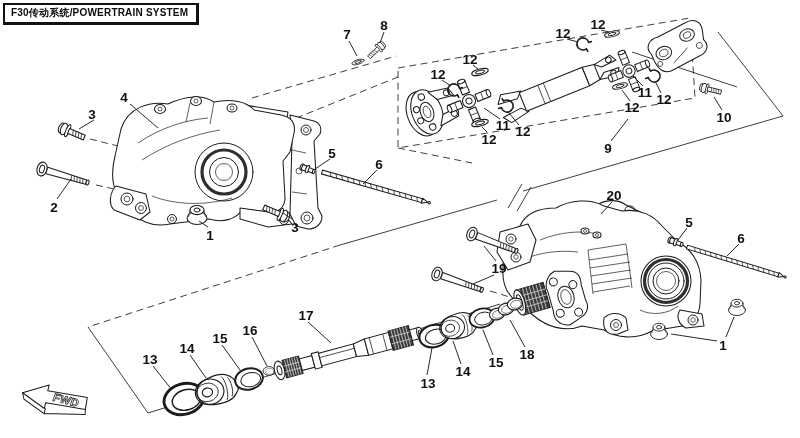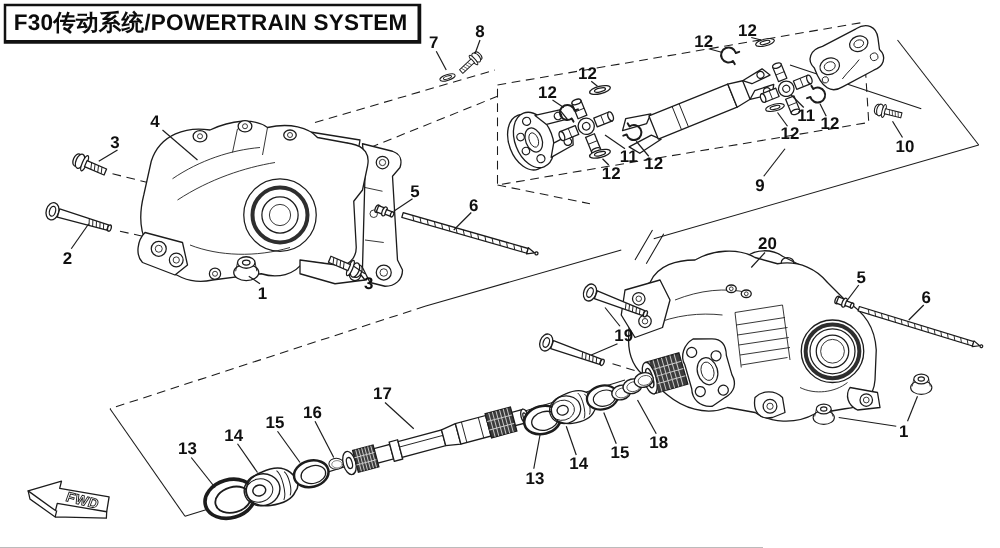--- a/index.html
+++ b/index.html
@@ -1,20 +1,20 @@
 <!DOCTYPE html>
 <html><head>
 <meta charset="utf-8">
 <style>
   html,body{margin:0;padding:0;background:#888;}
   .stage{position:relative;width:800px;height:438px;background:#fff;overflow:hidden;
          font-family:"Liberation Sans",sans-serif;}
   .title-box{position:absolute;left:3px;top:3px;z-index:5;background:#fff;
     border:2px solid #111;border-right-width:3px;border-bottom-width:3px;
-    padding:1px 8px 2px 6px;font-weight:bold;font-size:18px;color:#0c0c0c;
+    padding:1px 8px 2px 6px;font-weight:bold;font-size:10px;color:#0c0c0c;
     letter-spacing:.2px;white-space:nowrap;}
   svg{position:absolute;left:0;top:0;}
   .p  {fill:#fff;stroke:#1c1c1c;stroke-width:1.05;stroke-linejoin:round;stroke-linecap:round;}
   .ln {fill:none;stroke:#1c1c1c;stroke-width:1;stroke-linecap:round;}
   .thin{fill:none;stroke:#1c1c1c;stroke-width:.7;}
   .cl {stroke:#1c1c1c;stroke-width:.85;fill:none;}
   .cld{stroke:#1c1c1c;stroke-width:.85;fill:none;stroke-dasharray:7 4.5;}
   .dk {fill:#3c3c3c;stroke:#1c1c1c;stroke-width:1;}
   .kn {stroke:#c9c9c9;stroke-width:.8;fill:none;}
   .bold2{fill:none;stroke:#2e2e2e;stroke-width:3.2;}

